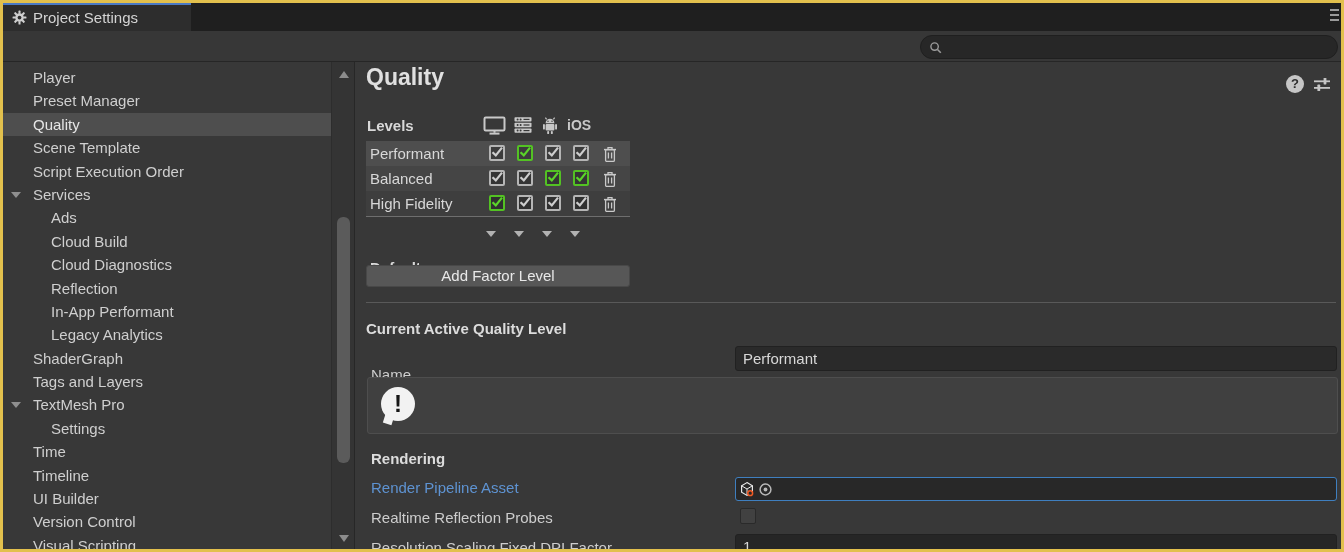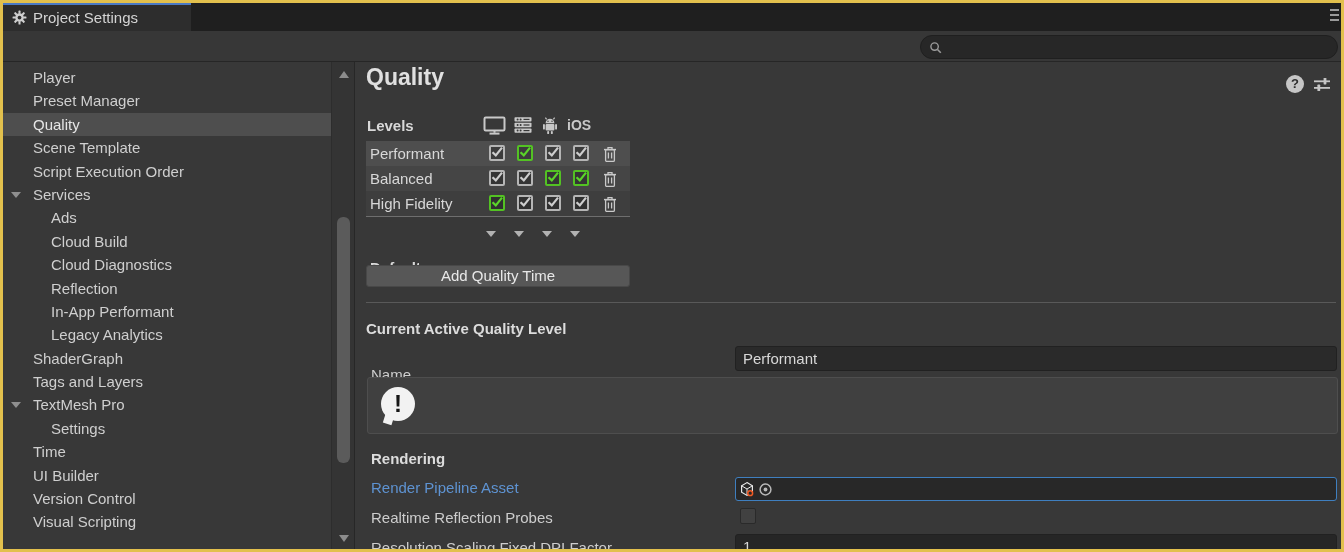--- a/index.html
+++ b/index.html
@@ -172,20 +172,21 @@
         <div class="side-item ind2"><span>Cloud Build</span></div>
         <div class="side-item ind2"><span>Cloud Diagnostics</span></div>
         <div class="side-item ind2"><span>Reflection</span></div>
         <div class="side-item ind2"><span>In-App Performant</span></div>
         <div class="side-item ind2"><span>Legacy Analytics</span></div>
         <div class="side-item ind1"><span>ShaderGraph</span></div>
         <div class="side-item ind1"><span>Tags and Layers</span></div>
         <div class="side-item ind0"><span class="fold"></span><span>TextMesh Pro</span></div>
         <div class="side-item ind2"><span>Settings</span></div>
         <div class="side-item ind1"><span>Time</span></div>
+        <div class="side-item ind1"><span>Timeline</span></div>
         <div class="side-item ind1"><span>UI Builder</span></div>
         <div class="side-item ind1"><span>Version Control</span></div>
         <div class="side-item ind1"><span>Visual Scripting</span></div>
       </div>
 
     <div class="vscroll">
       <div class="arr up"></div>
       <div class="thumb"></div>
       <div class="arr down"></div>
     </div>
@@ -362,21 +363,21 @@
       <div class="tbl-underline"></div>
 
       <div class="default-row">
         <span class="default-label">Default</span>
         <span class="dcaret" style="left:120px;"></span>
         <span class="dcaret" style="left:148px;"></span>
         <span class="dcaret" style="left:176px;"></span>
         <span class="dcaret" style="left:204px;"></span>
       </div>
 
-      <div class="add-btn">Add Quality Time</div>
+      <div class="add-btn">Add Factor Level</div>
 
       <div class="hdivider"></div>
 
       <div class="sec-heading" style="left:11px; top:258px;">Current Active Quality Level</div>
       <div class="prop-label" style="top:304px;">Name</div>
       <div class="text-field f-name">Performant</div>
 
       <div class="info-box">
         <div class="info-icon">!</div>
       </div>

